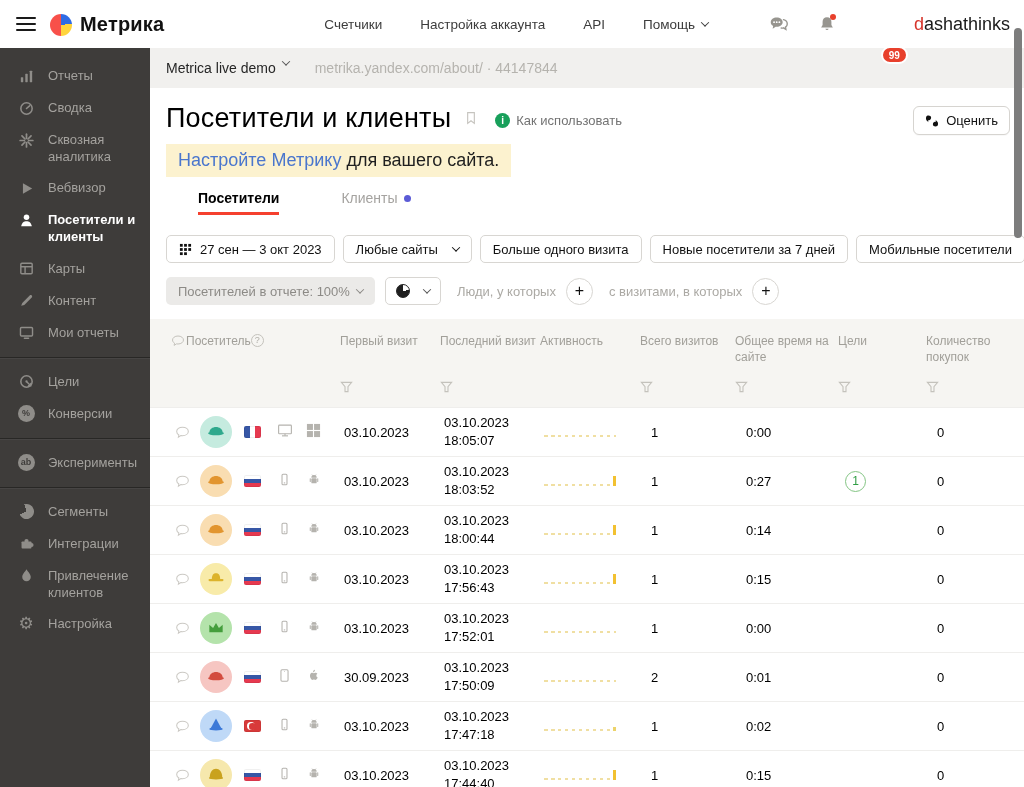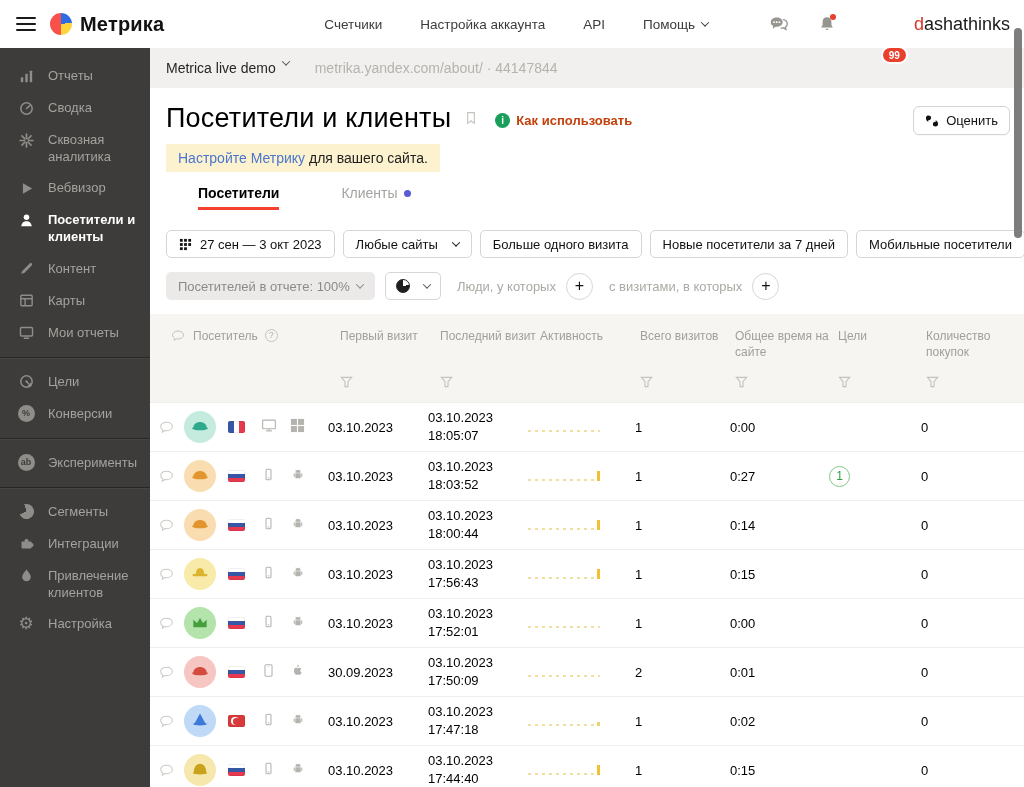--- a/index.html
+++ b/index.html
@@ -4,21 +4,21 @@
 <style>
   * { margin:0; padding:0; box-sizing:border-box; }
   html,body { width:1024px; height:787px; overflow:hidden; }
   body { font-family:"Liberation Sans", sans-serif; background:#fff; color:#1a1a1a; }
   .screen { position:relative; width:1024px; height:787px; overflow:hidden; background:#fff; }
 
   
   .topbar { position:absolute; top:0; left:0; width:1024px; height:48px; background:#fff; z-index:6; display:flex; align-items:center; }
   .burger { width:20px; height:14px; margin-left:16px; display:flex; flex-direction:column; justify-content:space-between; cursor:pointer; }
   .burger span { display:block; height:2.2px; background:#1a1a1a; border-radius:1px; }
-  .brand { display:flex; align-items:flex-start; margin-left:14px; gap:8px; }
+  .brand { display:flex; align-items:flex-end; margin-left:14px; gap:8px; }
   .brand-circle { width:22px; height:22px; border-radius:50%;
     background:conic-gradient(from 180deg, #f8504a 0deg 180deg, #2f6be4 180deg 262deg, #ffd43d 262deg 360deg); }
   .brand-name { font-size:20px; font-weight:700; color:#111; letter-spacing:.2px; }
   .topnav { display:flex; gap:38px; margin-left:160px; }
   .topnav .nav-item { font-size:13.5px; color:#3c3c3c; cursor:pointer; display:flex; align-items:center; }
   .top-right { position:absolute; right:14px; top:0; height:48px; display:flex; align-items:center; gap:26px; }
   .tb-icon { position:relative; width:22px; height:22px; cursor:pointer; }
   .red-dot { position:absolute; top:-2px; right:-1px; width:6px; height:6px; border-radius:50%; background:#e8402c; }
   .avatar-wrap { position:relative; width:36px; height:36px; }
   .avatar { width:36px; height:36px; border-radius:50%; background:#e4e2df; overflow:hidden; position:relative; }
@@ -45,24 +45,24 @@
   .crumb-counter { font-size:14px; color:#262626; cursor:pointer; display:flex; }
   .crumb-site { font-size:14px; color:#b5b3ae; margin-left:26px; }
 
   
   .content { position:absolute; left:150px; top:88px; width:874px; height:699px; background:#fff; }
   .title-row { display:flex; align-items:center; margin:15px 0 0 16px; gap:10px; }
   .page-title { font-size:27px; font-weight:400; color:#000; letter-spacing:.2px; }
   .bookmark { margin-left:2px; margin-top:3px; cursor:pointer; }
   .howto { display:flex; align-items:center; gap:6px; cursor:pointer; margin-left:6px; margin-top:4px; }
   .info-dot { width:15px; height:15px; border-radius:50%; background:#18a05b; color:#fff; font-size:10px; font-weight:700; display:flex; align-items:center; justify-content:center; }
-  .howto-label { font-size:13px; font-weight:700; color:#c2410c; }
+  .howto-label { font-size:13px; font-weight:400; color:#737373; }
   .rate-btn { position:absolute; right:14px; top:18px; display:flex; align-items:center; gap:7px; background:#fff; border:1px solid #d6d4d0; border-radius:6px; padding:6px 11px; font-size:13px; color:#111; cursor:pointer; box-shadow:0 1px 1px rgba(0,0,0,.03); }
 
-  .banner { display:inline-block; margin:10px 0 0 16px; background:#fcf2cf; border-radius:0; padding:6px 12px; font-size:14px; }
+  .banner { display:inline-block; margin:10px 0 0 16px; background:#fcf2cf; border-radius:0; padding:6px 12px; font-size:18px; }
   .banner a { color:#4a76cd; text-decoration:none; cursor:pointer; }
   .banner .rest { color:#1f1f1f; }
 
   .tabs { display:flex; gap:30px; margin:13px 0 0 16px; font-size:14px; }
   .tab { padding-bottom:9px; cursor:pointer; position:relative;margin-left:32px; }
   .tab.active { color:#000; font-weight:700; }
   .tab.active::after { content:""; position:absolute; left:0; right:0; bottom:0; height:3px; background:#f5402e; }
   .tab.dim { color:#a5a3a0; display:flex; align-items:center; gap:6px; }
   .tab-dot { width:7px; height:7px; border-radius:50%; background:#5b5bd6; }
 
@@ -72,26 +72,26 @@
   .chip { display:flex; align-items:center; height:28px; padding:0 12px; background:#ebeae8; border-radius:5px; font-size:13px; color:#8c8a86; cursor:pointer; }
   .pie-btn { display:flex; align-items:center; gap:7px; height:28px; padding:0 10px; background:#fff; border:1px solid #d8d6d2; border-radius:5px; cursor:pointer; color:#555; }
   .pie-ic { width:14px; height:14px; border-radius:50%; background:conic-gradient(#fff 0 22%, #1f1f1f 22% 100%); border:1px solid #1f1f1f; }
   .fil-label { font-size:13px; color:#aba9a4; margin-left:6px; }
   .plus-btn { width:27px; height:27px; border:1px solid #d8d6d2; border-radius:50%; background:#fff; font-size:16px; color:#111; display:flex; align-items:center; justify-content:center; cursor:pointer; }
 
   
   .table { margin-top:14px; width:874px; }
   .thead { background:#f6f5f2; height:88px; position:relative; }
   .th-row { display:grid; grid-template-columns:170px 100px 100px 100px 95px 103px 88px 1fr; padding:14px 0 0 20px; font-size:12px; color:#a19f99; line-height:1.35; }
-  .th-first { display:flex; align-items:flex-start; gap:7px; }
+  .th-first { display:flex; align-items:flex-start; }
   .qmark { width:13px; height:13px; border:1px solid #c4c2bc; border-radius:50%; color:#b0aea8; font-size:9px; display:inline-flex; align-items:center; justify-content:center; margin-top:1px; }
   .funnel-row { position:absolute; left:0; bottom:10px; width:100%; display:grid; grid-template-columns:170px 100px 100px 100px 95px 103px 88px 1fr; padding-left:20px; }
   .funnel { width:13px; cursor:pointer; }
 
-  .trow { display:grid; grid-template-columns:26px 44px 32px 30px 38px 100px 100px 100px 95px 103px 88px 1fr; padding-left:8px; height:49px; align-items:center; border-top:1px solid #efeeec; background:#fff; }
+  .trow { display:grid; grid-template-columns:26px 44px 32px 30px 38px 100px 100px 100px 95px 103px 88px 1fr; padding-left:24px; height:49px; align-items:center; border-top:1px solid #efeeec; background:#fff; }
   .cmt { width:17px; height:17px; cursor:pointer; }
   .av { width:32px; height:32px; border-radius:50%; display:flex; align-items:center; justify-content:center; cursor:pointer; }
   .av svg { width:20px; height:20px; }
   .av-teal { background:#c5ebdf; color:#2fa98d; }
   .av-orange { background:#f9ddb1; color:#e2952f; }
   .av-yellow { background:#f8eba9; color:#dcb32c; }
   .av-green { background:#b4e3ab; color:#449e3c; }
   .av-red { background:#f6c6c2; color:#d34c3f; }
   .av-blue { background:#bfd9f7; color:#3c79d8; }
   .av-gold { background:#f6e8ad; color:#c9a21e; }
@@ -211,35 +211,35 @@
       <span class="sb-ic">
           <svg viewBox="0 0 24 24" width="17" height="17">
             <circle cx="12" cy="7.5" r="3.9" fill="currentColor"></circle>
             <path d="M4.5 20 C5.5 14.8 8.5 13 12 13 C15.5 13 18.5 14.8 19.5 20 Z" fill="currentColor"></path>
           </svg>
         </span>
       <span>Посетители и клиенты</span>
     </div>
     <div class="sb-item">
       <span class="sb-ic">
-          <svg viewBox="0 0 24 24" width="17" height="17">
-            <path d="M4.5 19.5 L6 15.5 L16.5 5 C17.3 4.2 18.6 4.2 19.4 5 C20.2 5.8 20.2 7.1 19.4 7.9 L8.9 18.4 Z" fill="currentColor"></path>
-          </svg>
-        </span>
-      <span>Контент</span>
-    </div>
-    <div class="sb-item">
-      <span class="sb-ic">
           <svg viewBox="0 0 24 24" width="17" height="17" fill="none" stroke="currentColor" stroke-width="2">
             <rect x="4" y="4.5" width="16" height="15" rx="1.5"></rect>
             <line x1="4" y1="9.5" x2="20" y2="9.5"></line>
             <line x1="10" y1="9.5" x2="10" y2="19.5"></line>
           </svg>
         </span>
       <span>Карты</span>
+    </div>
+    <div class="sb-item">
+      <span class="sb-ic">
+          <svg viewBox="0 0 24 24" width="17" height="17">
+            <path d="M4.5 19.5 L6 15.5 L16.5 5 C17.3 4.2 18.6 4.2 19.4 5 C20.2 5.8 20.2 7.1 19.4 7.9 L8.9 18.4 Z" fill="currentColor"></path>
+          </svg>
+        </span>
+      <span>Контент</span>
     </div>
     <div class="sb-item">
       <span class="sb-ic">
           <svg viewBox="0 0 24 24" width="17" height="17" fill="none" stroke="currentColor" stroke-width="2">
             <rect x="3.5" y="5" width="17" height="12" rx="1.5"></rect>
             <line x1="9" y1="20" x2="15" y2="20" stroke-linecap="round"></line>
           </svg>
         </span>
       <span>Мои отчеты</span>
     </div>

